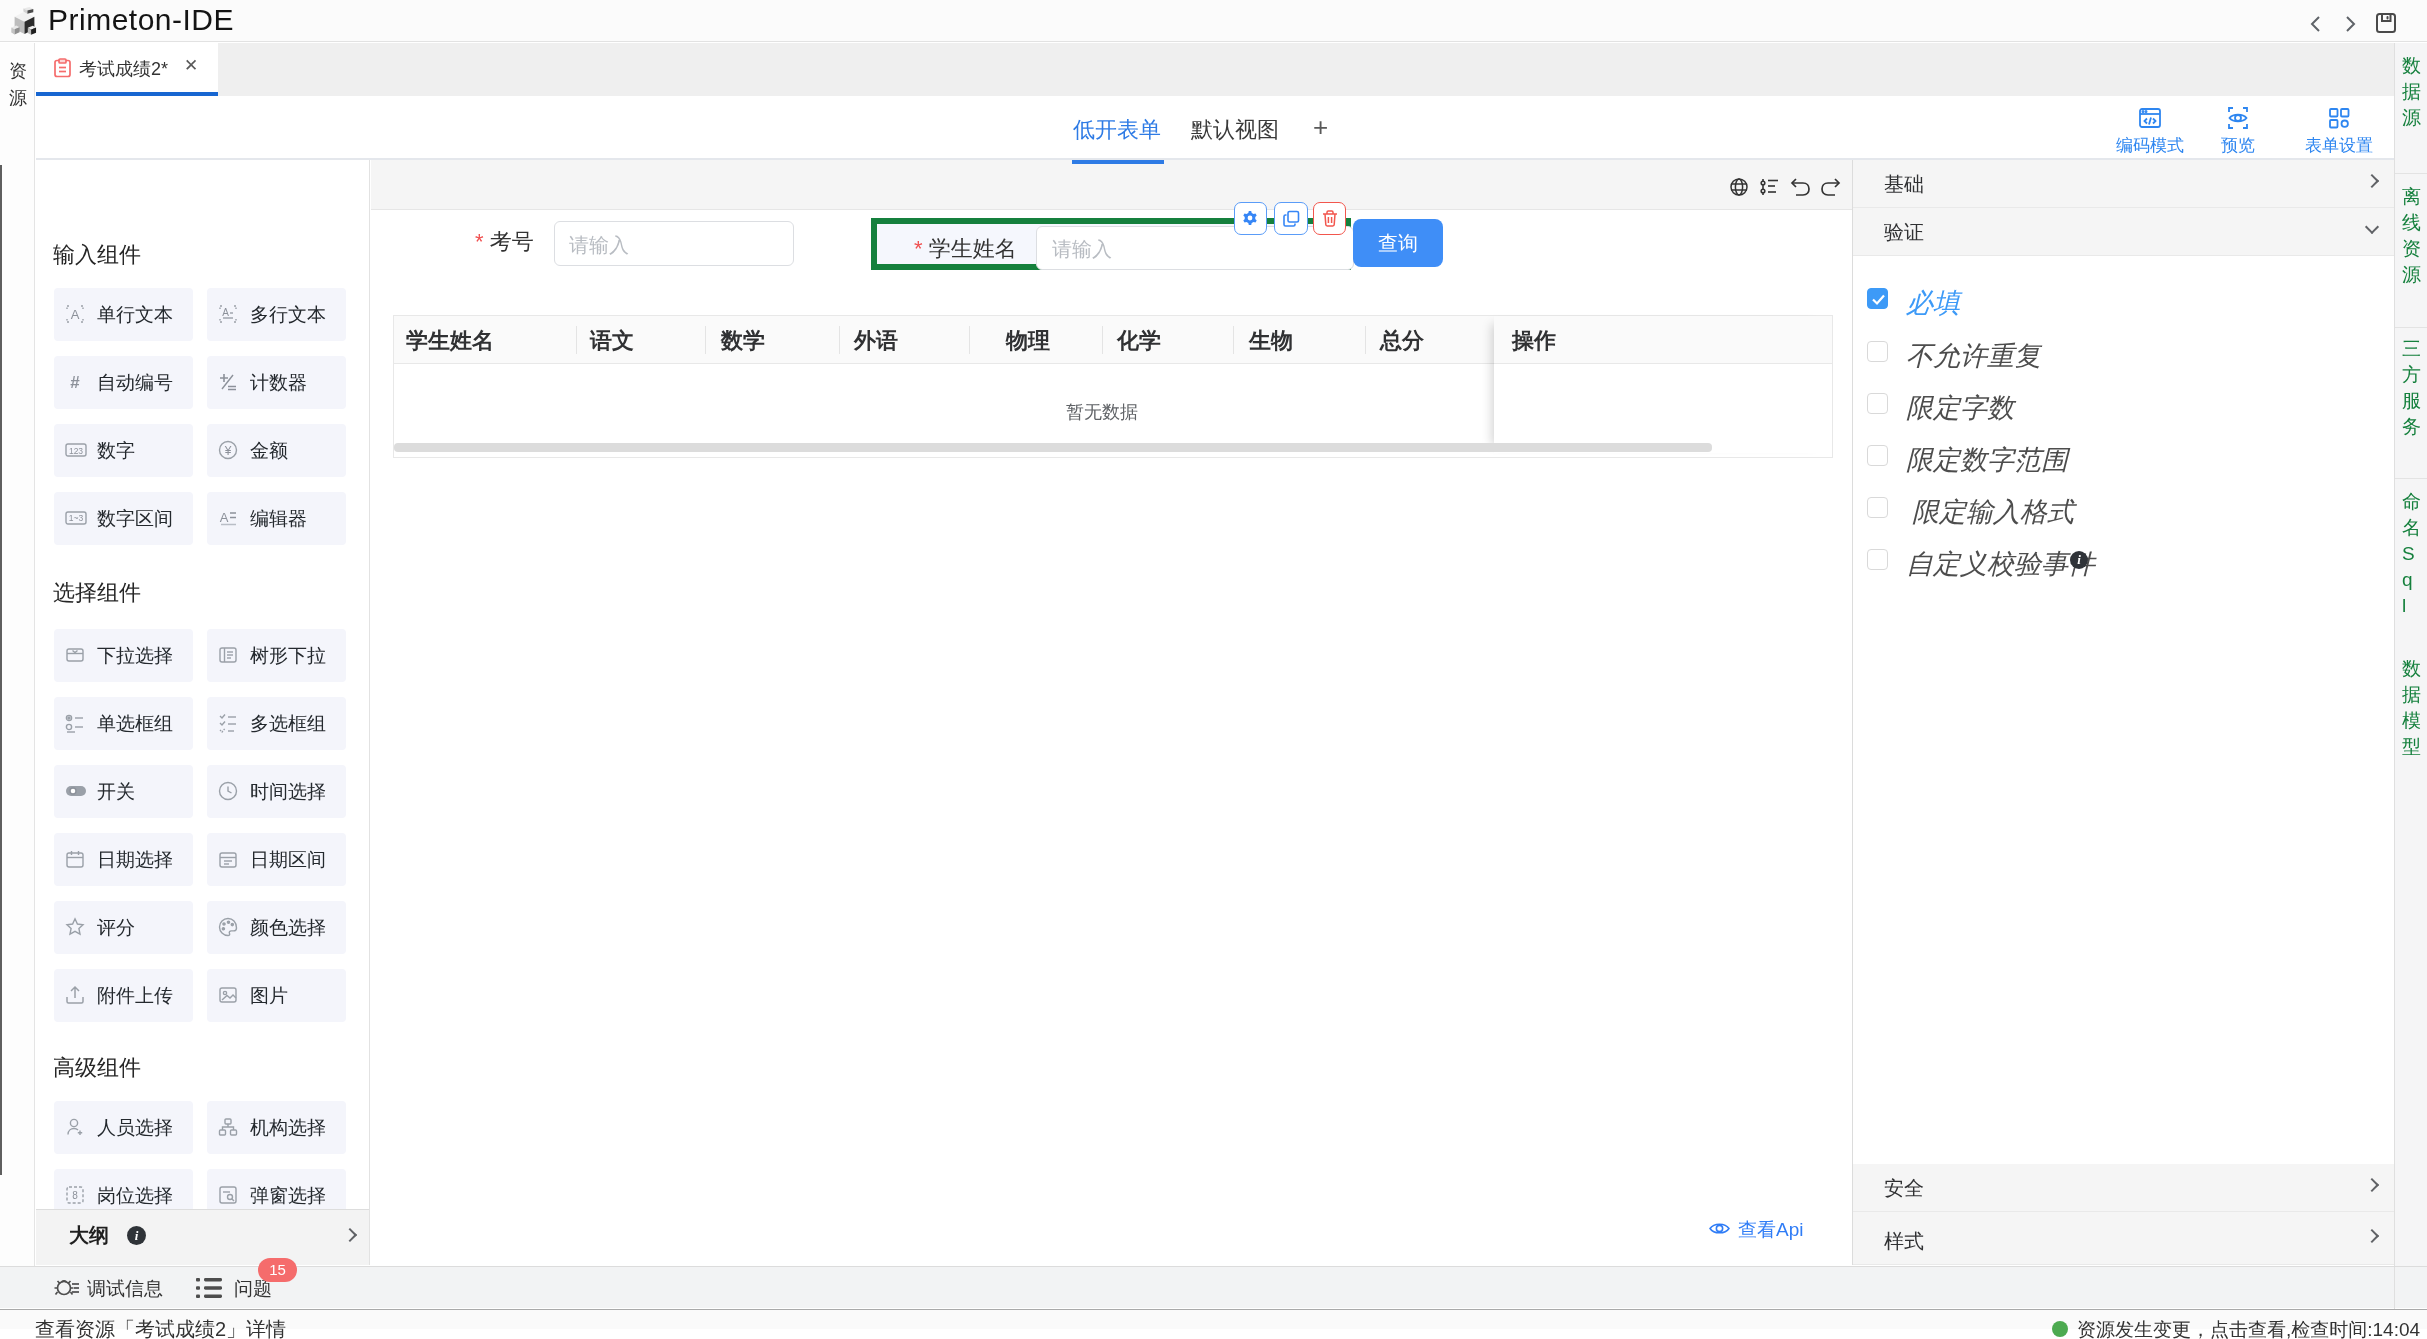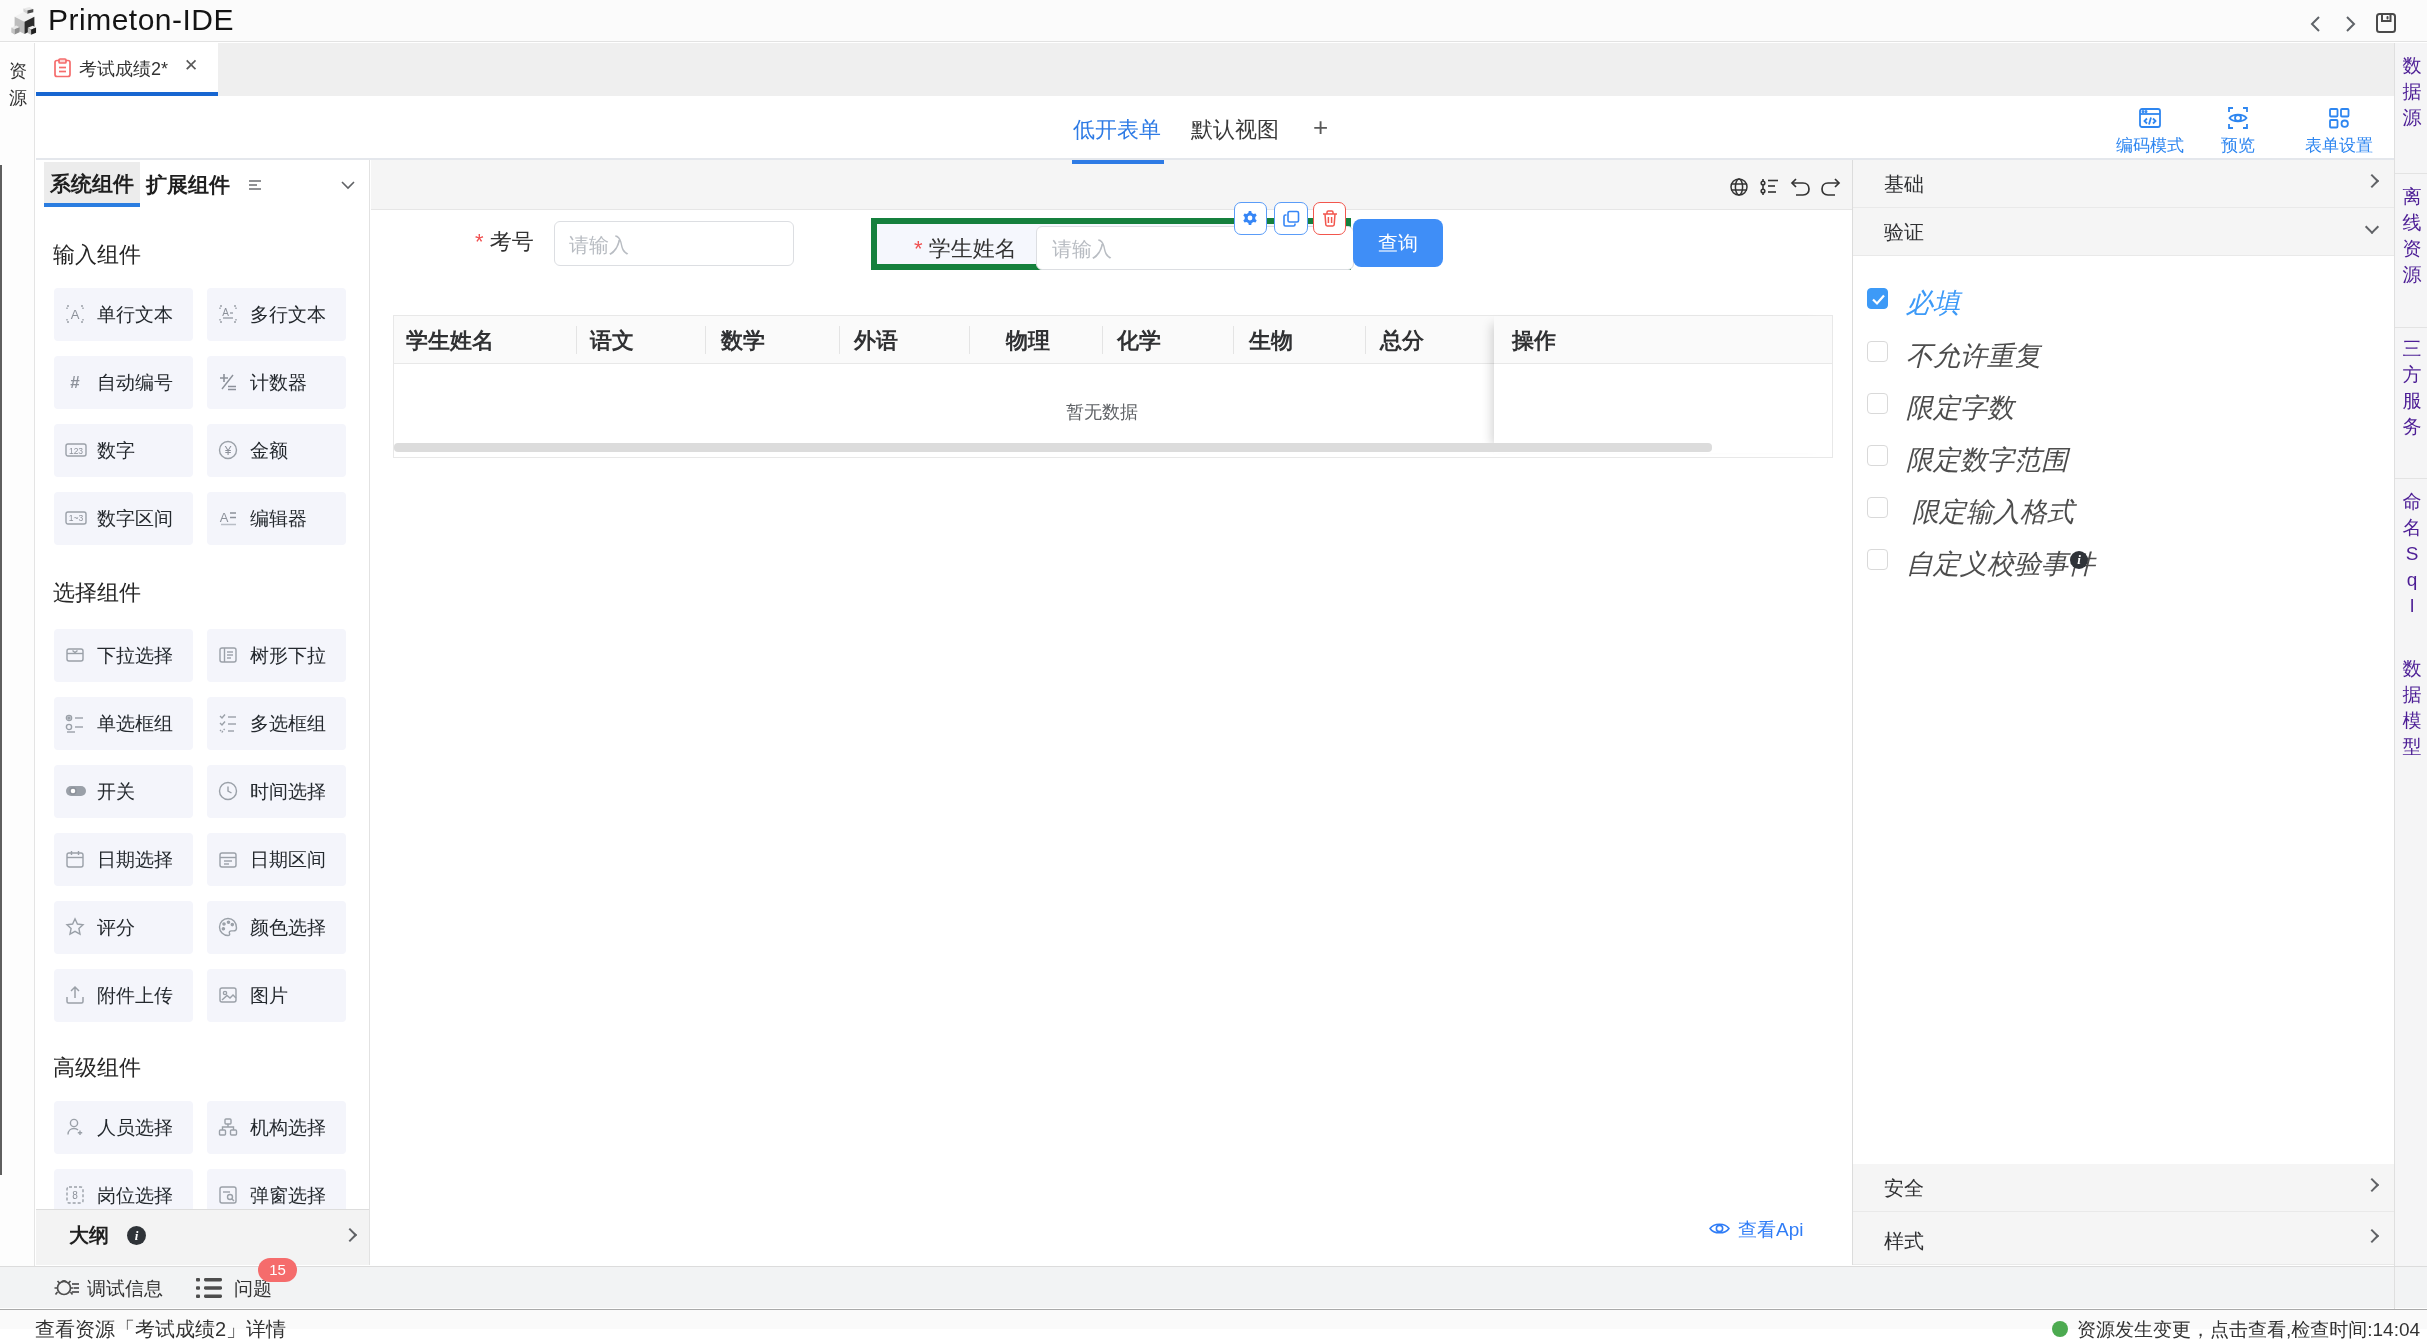--- a/index.html
+++ b/index.html
@@ -23,21 +23,21 @@
 .ctab { position:absolute; top:19px; font-size:22px; }
 #activebar { position:absolute; left:1072px; top:160px; width:92px; height:4px; background:#2e7be5; z-index:3; }
 .tool { position:absolute; top:9px; width:90px; text-align:center; color:#2e86f0; font-size:17px; }
 .tool svg { display:block; margin:0 auto 3px; }
 
 #lpanel { position:absolute; left:36px; top:160px; width:334px; height:1105px; background:#fff; border-right:1px solid #e2e2e2; overflow:hidden; }
 #canvas { position:absolute; left:371px; top:160px; width:1481px; height:1105px; background:#fff; }
 #cstrip { position:absolute; left:0; top:0; width:1481px; height:50px; background:#f5f5f5; border-bottom:1px solid #e6e6e6; }
 #rpanel { position:absolute; left:1852px; top:160px; width:542px; height:1105px; background:#fff; border-left:1px solid #dcdcdc; }
 #rrail { position:absolute; left:2394px; top:43px; width:33px; height:1265px; background:#f5f5f6; border-left:1px solid #dfdfdf; }
-.rrtxt { position:absolute; left:7px; width:20px; font-size:19px; color:#4c1d95; line-height:26px; text-align:center; }
+.rrtxt { position:absolute; left:7px; width:20px; font-size:19px; color:#15803d; line-height:26px; }
 .rrdiv { position:absolute; left:0; width:33px; height:1px; background:#e3e3e3; }
 
 #ptabs { position:absolute; left:0; top:0; width:334px; height:51px; background:#fff; }
 #ptab-act { position:absolute; left:8px; top:2px; width:96px; height:45px; background:#ececec; border-bottom:4px solid #2b7de0; font-size:21px; font-weight:bold; color:#1f1f1f; text-align:center; line-height:44px; }
 #ptab2 { position:absolute; left:110px; top:11px; font-size:21px; font-weight:bold; color:#1f1f1f; }
 .sect { position:absolute; left:17px; font-size:22px; color:#262626; }
 .cbtn { position:absolute; width:139px; height:53px; background:#f4f5fb; border-radius:4px; }
 .cbtn .lbl { position:absolute; left:43px; top:14px; font-size:19px; color:#24292e; white-space:nowrap; }
 .cbtn svg { position:absolute; left:11px; top:16px; }
 #outline { position:absolute; left:0; top:1049px; width:334px; height:56px; background:#f3f3f3; border-top:1px solid #ddd; }
@@ -124,32 +124,20 @@
     <path d="M13 2.2 L16.5 4.2 L16.5 7 L13 5 Z" fill="#d2d2d2"></path>
     <path d="M2 19.5 L6.5 17.8 L9.5 19.3 L5 21.2 Z" fill="#e9e9e9"></path>
     <path d="M2 19.5 L5 21.2 L5 25.8 L2 24.2 Z" fill="#c4c4c4"></path>
     <path d="M5 21.2 L9.5 19.3 L9.5 23.8 L5 25.8 Z" fill="#8f8f8f"></path>
     <path d="M17 19.8 L21.5 18 L24.5 19.6 L20 21.5 Z" fill="#efefef"></path>
     <path d="M17 19.8 L20 21.5 L20 26.2 L17 24.6 Z" fill="#bdbdbd"></path>
     <path d="M20 21.5 L24.5 19.6 L24.5 24.3 L20 26.2 Z" fill="#1f1f1f"></path>
   </svg>
 </div>
 <div id="lpanel">
-  <div id="ptabs">
-      <div id="ptab-act">系统组件</div>
-      <div id="ptab2">扩展组件</div>
-    <svg class="abs" style="left:212px;top:19px;" width="14" height="12" viewBox="0 0 14 12" stroke="#606266" stroke-width="1.4" fill="none">
-        <line x1="1" y1="2" x2="13" y2="2"></line>
-        <line x1="1" y1="6" x2="9" y2="6"></line>
-        <line x1="1" y1="10" x2="13" y2="10"></line>
-      </svg>
-    <svg class="abs" style="left:304px;top:19px;" width="16" height="12" viewBox="0 0 16 12" stroke="#606266" stroke-width="1.6" fill="none">
-        <path d="M2 3 L8 9 L14 3"></path>
-      </svg>
-  </div>
   <div class="sect" style="top:80px;">输入组件</div>
   <div class="cbtn" style="left:18px;top:128px;">
       <svg width="20" height="20" viewBox="0 0 20 20" fill="none" stroke="#9aa0a8" stroke-width="1.4">
         <path d="M4 2 H2 V5 M16 2 H18 V5 M4 18 H2 V15 M16 18 H18 V15" stroke-dasharray="2 1.4"></path>
         <text x="10" y="14.5" font-size="13" fill="#8c919a" stroke="none" text-anchor="middle" font-family="Liberation Sans">A</text>
       </svg>
       <span class="lbl">单行文本</span>
     </div>
   <div class="cbtn" style="left:171px;top:128px;">
       <svg width="20" height="20" viewBox="0 0 20 20" fill="none" stroke="#9aa0a8" stroke-width="1.4">

